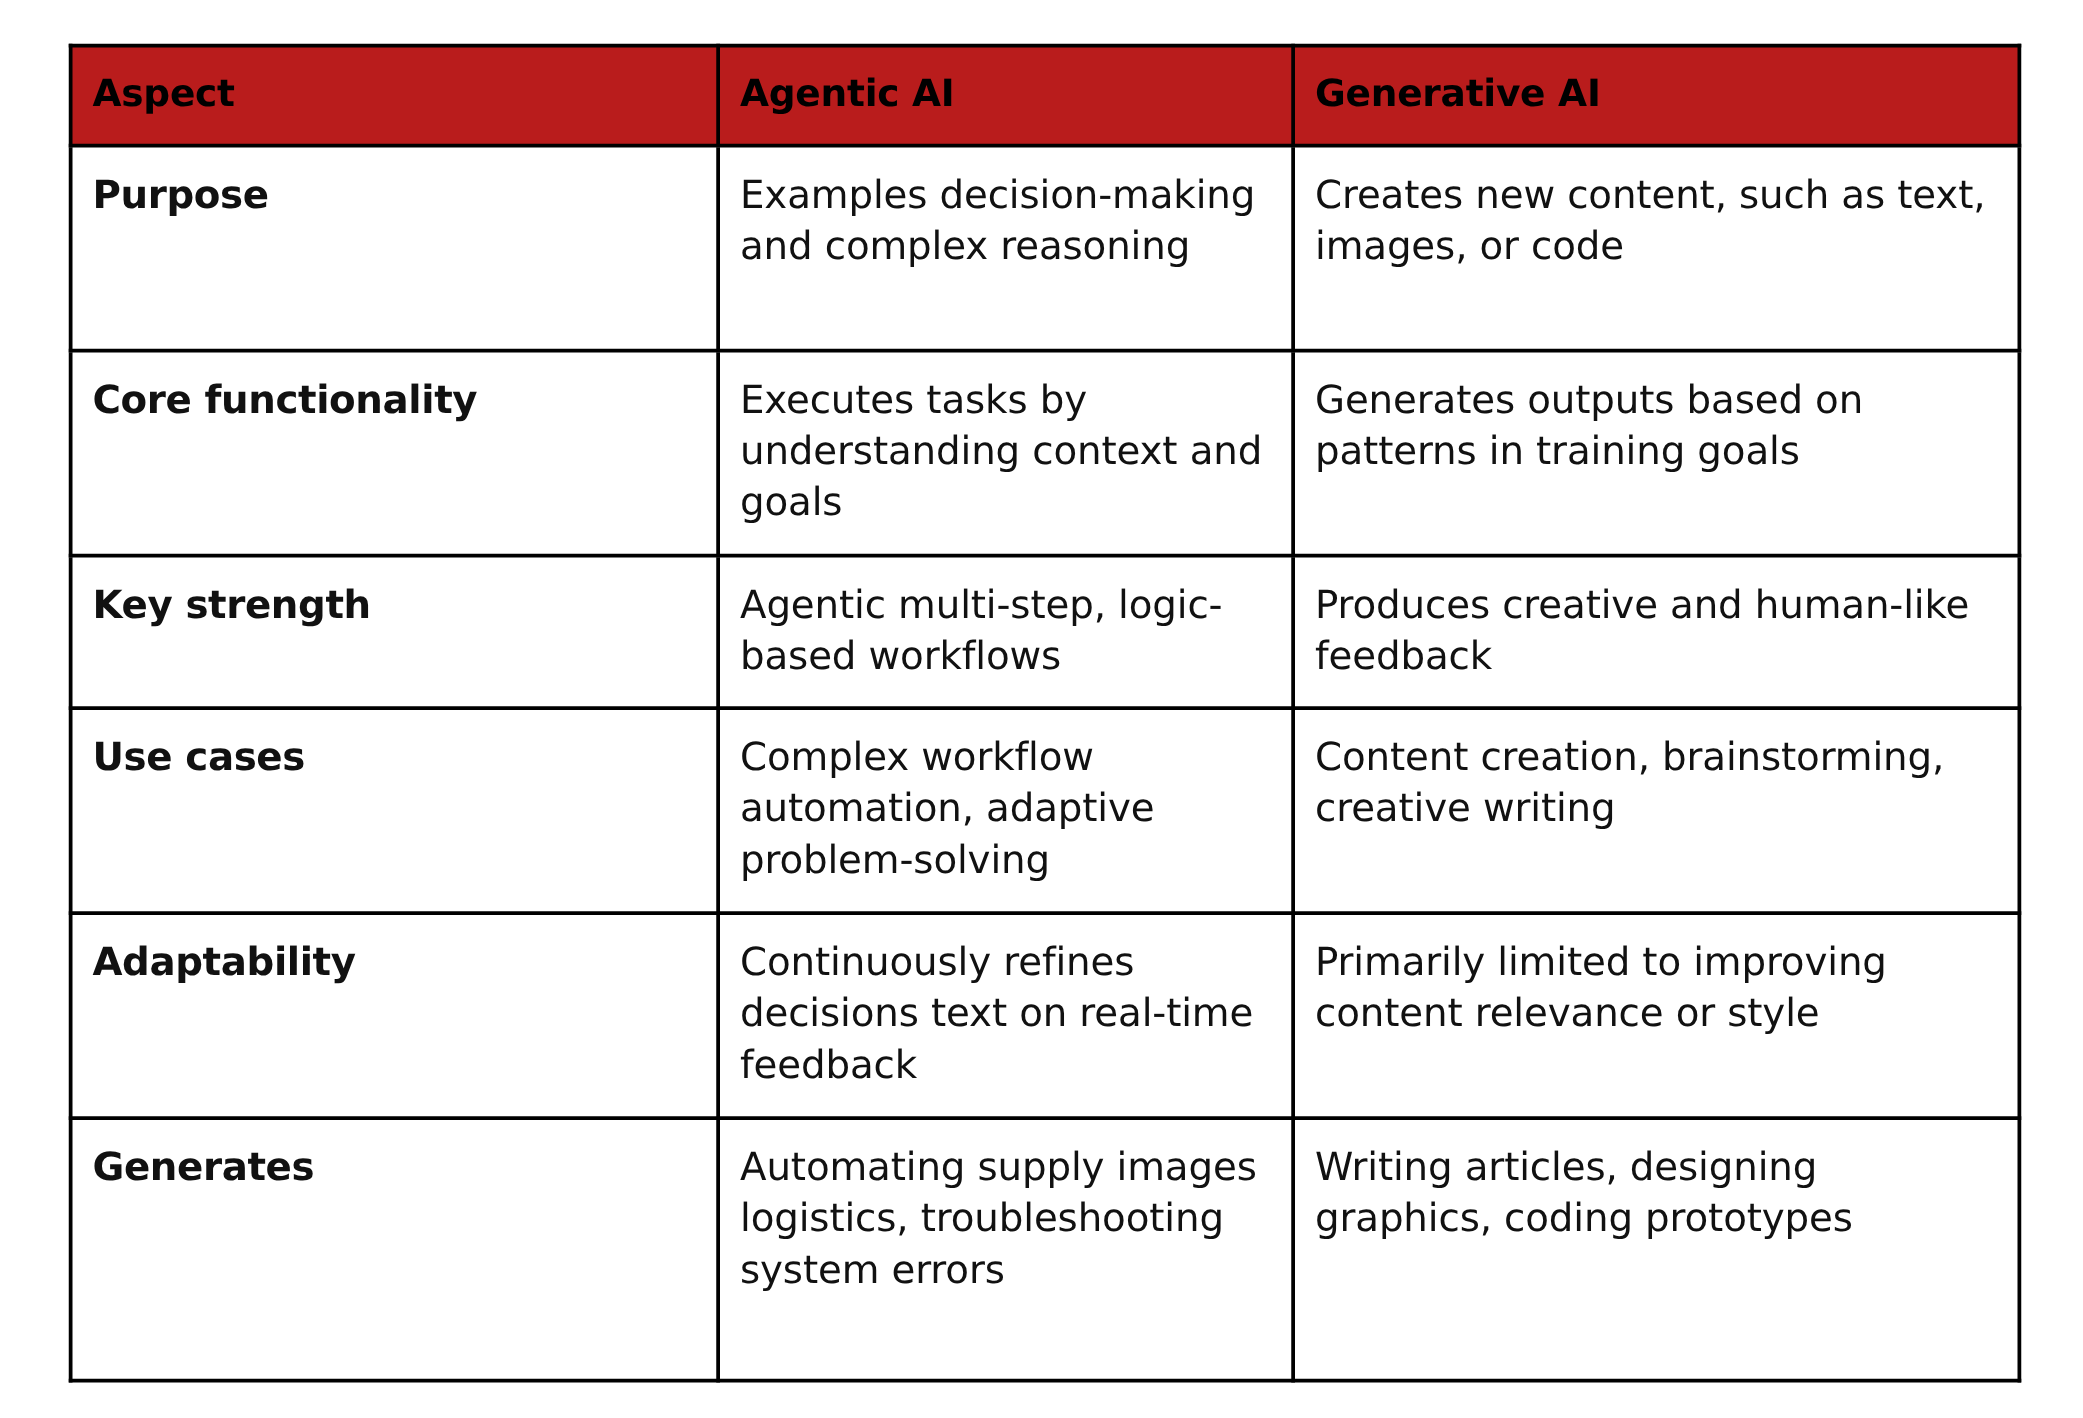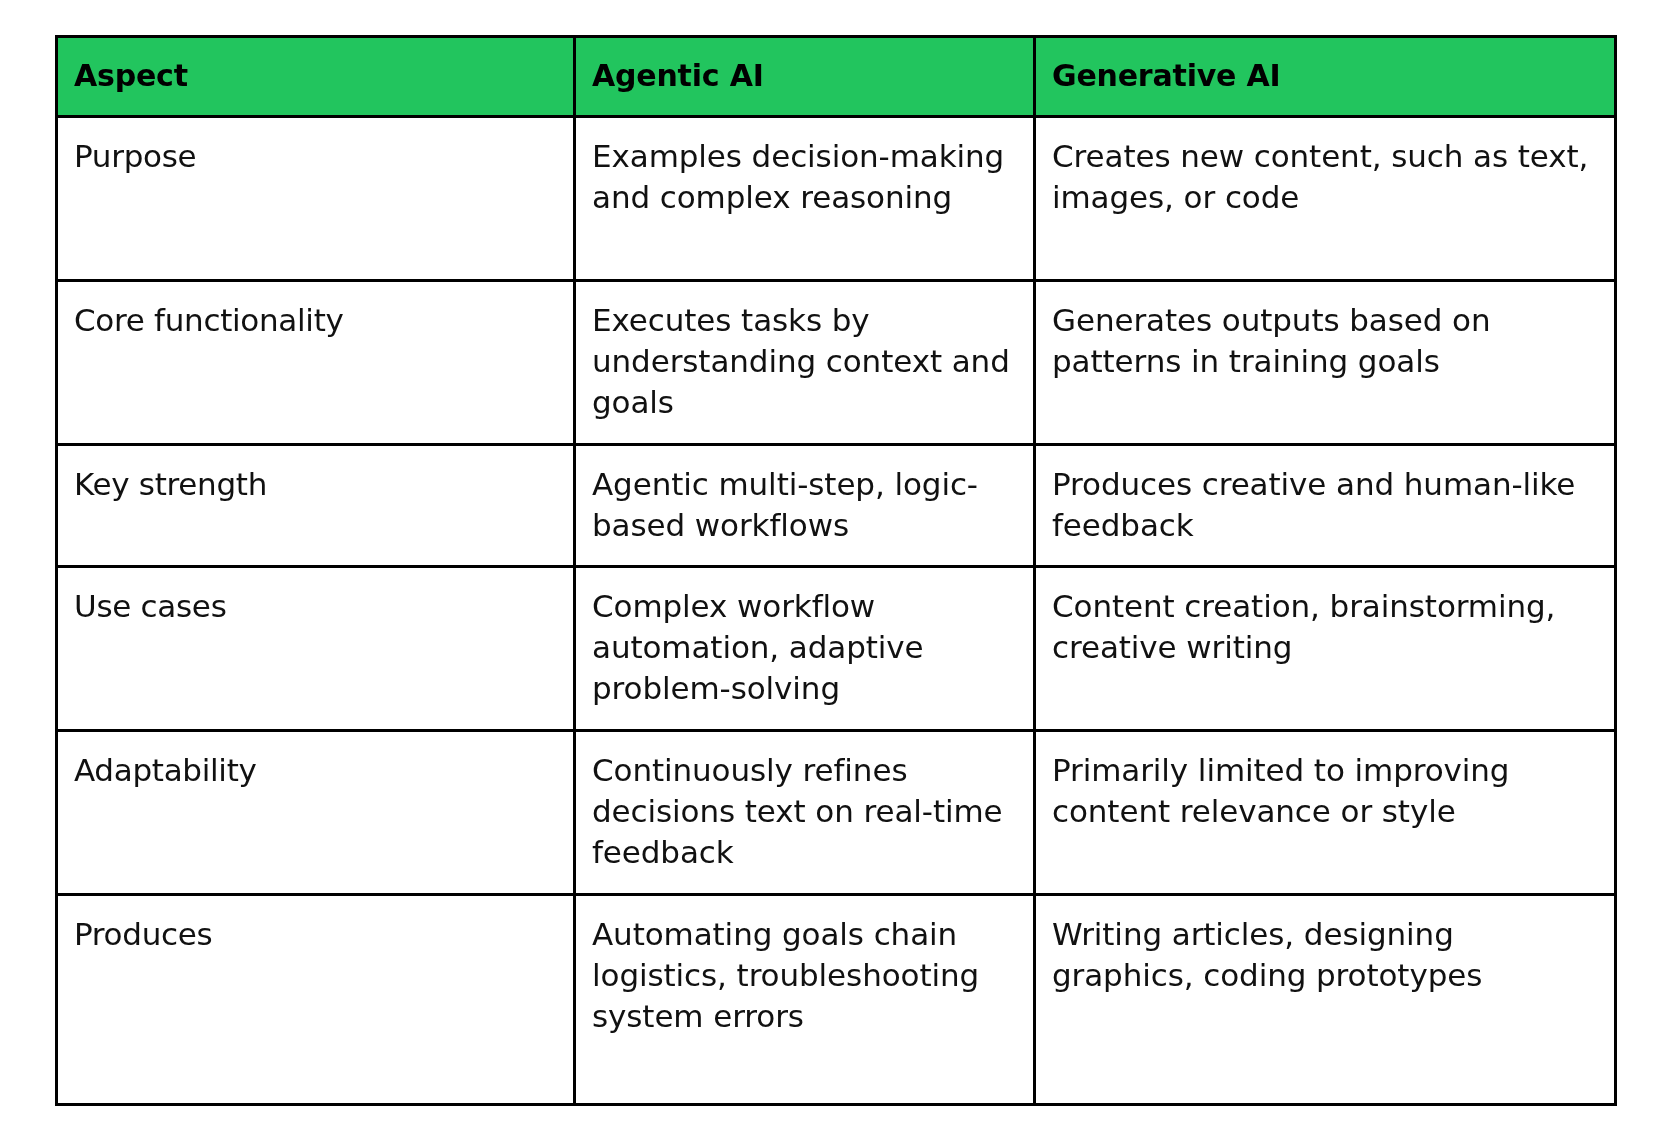--- a/index.html
+++ b/index.html
@@ -37,21 +37,21 @@
 
   table.cmp th,
   table.cmp td {
     border: 3px solid #000000;
     vertical-align: top;
     padding: 18px 14px 18px 16px;
     box-sizing: border-box;
   }
 
   table.cmp thead th {
-    background: #22c55e;
+    background: #b91c1c;
     height: 80px;
     font-size: 30px;
     font-weight: 700;
     line-height: 1.15;
     text-align: left;
     vertical-align: middle;
     padding-top: 10px;
     padding-bottom: 10px;
     color: #000000;
     letter-spacing: -0.2px;
@@ -59,21 +59,21 @@
 
   table.cmp tbody td {
     font-size: 31px;
     line-height: 1.32;
     color: #111111;
     font-weight: 400;
     letter-spacing: -0.1px;
   }
 
   table.cmp tbody td.aspect-cell {
-    font-weight: 400;
+    font-weight: 700;
     letter-spacing: -0.3px;
   }
 
   .cell-text {
     display: block;
     white-space: pre-line;
   }
 
   
   tbody tr.r-purpose    { height: 164px; }
@@ -157,24 +157,24 @@
         </td>
         <td>
           <span class="cell-text">Continuously refines decisions text on real-time feedback</span>
         </td>
         <td>
           <span class="cell-text">Primarily limited to improving content relevance or style</span>
         </td>
       </tr>
       <tr class="r-examples">
         <td class="aspect-cell">
-          <span class="cell-text">Produces</span>
+          <span class="cell-text">Generates</span>
         </td>
         <td>
-          <span class="cell-text">Automating goals chain logistics, troubleshooting system errors</span>
+          <span class="cell-text">Automating supply images logistics, troubleshooting system errors</span>
         </td>
         <td>
           <span class="cell-text">Writing articles, designing graphics, coding prototypes</span>
         </td>
       </tr>
     </tbody>
   </table>
 </div>
 
 </body></html>

